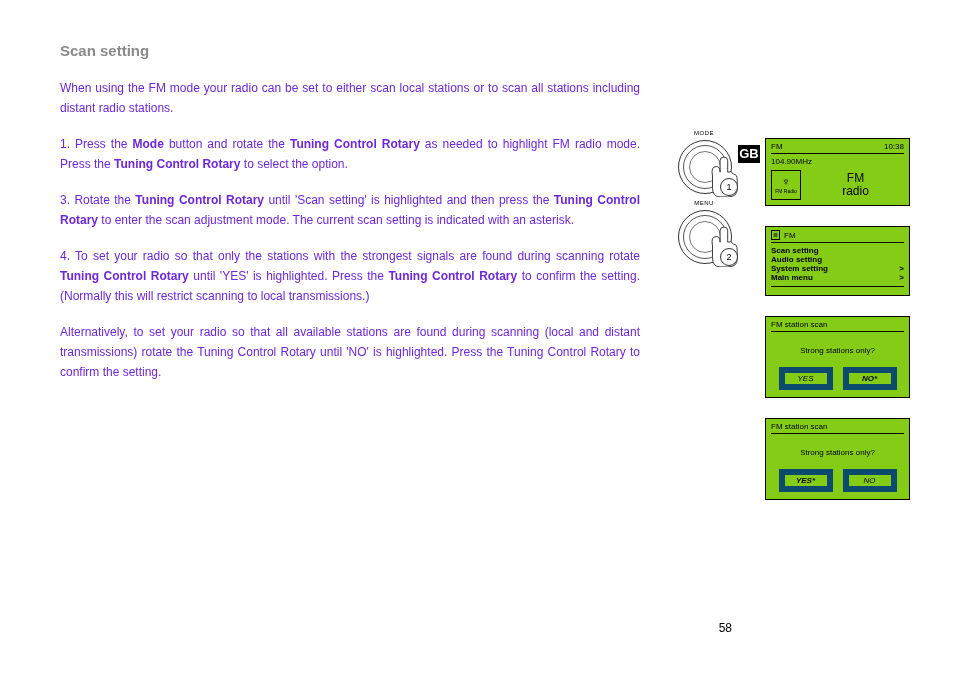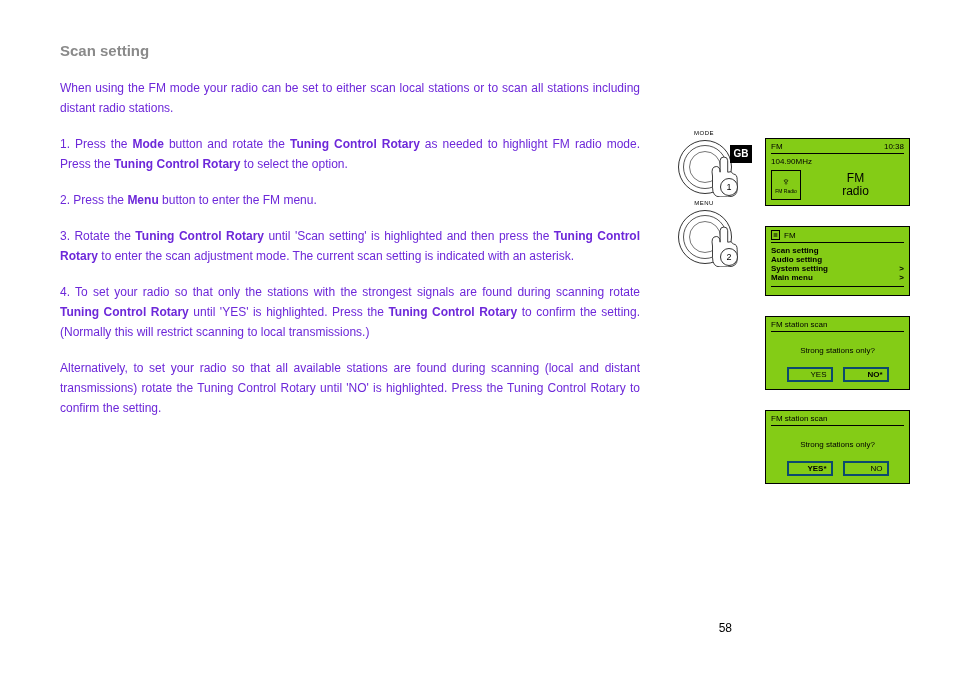--- a/index.html
+++ b/index.html
@@ -5,21 +5,21 @@
   html,body{margin:0;padding:0;background:#fff;font-family:Arial,Helvetica,sans-serif;color:#000;}
   .page{position:relative;width:760px;height:673px;}
   .heading{position:absolute;left:60px;top:42px;font-size:15px;font-weight:bold;color:#8a8a8a;}
   .body{position:absolute;left:60px;top:78px;width:580px;font-size:12px;line-height:20px;color:#6d28d9;}
   .body p{margin:0 0 16px 0;text-align:justify;}
   .body li p{margin:0 0 16px 0;}
   ol.steps{list-style:none;padding:0;margin:0;}
   ol.steps li{margin:0;}
   .bold{font-weight:bold;}
   .pagecol{position:absolute;right:28px;bottom:38px;font-size:12px;margin-top:15px;}
-  .tab{position:absolute;right:8px;top:145px;width:22px;height:18px;background:#000;color:#fff;font-size:10px;font-weight:bold;text-align:center;line-height:18px;}
+  .tab{position:absolute;right:0;top:145px;width:22px;height:18px;background:#000;color:#fff;font-size:13px;font-weight:bold;text-align:center;line-height:18px;}
   
   .diagrams{position:absolute;left:659px;top:140px;width:90px;font-size:7px;text-align:center;}
   .dial{position:relative;width:52px;height:52px;margin:0 auto 18px auto;}
   .dial .ring{position:absolute;left:0;top:0;width:52px;height:52px;border-radius:50%;border:1px solid #333;}
   .dial .ring2{position:absolute;left:5px;top:5px;width:42px;height:42px;border-radius:50%;border:1px solid #555;}
   .dial .ring3{position:absolute;left:11px;top:11px;width:30px;height:30px;border-radius:50%;border:1px solid #777;}
   .dial .hand{position:absolute;left:25px;top:15px;width:38px;height:42px;}
   .dial .hand svg{width:100%;height:100%;}
   .dial .badge{position:absolute;left:42px;top:38px;width:16px;height:16px;border-radius:50%;border:1px solid #333;background:#fff;font-size:9px;line-height:16px;text-align:center;}
   .dial .lbl{position:absolute;left:0;top:-10px;width:52px;font-size:6px;letter-spacing:0.5px;}
@@ -30,42 +30,37 @@
   .row{display:flex;justify-content:space-between;align-items:center;}
   .hr{border:none;border-top:1px solid #000;margin:2px 0 3px 0;}
   .fmlogo{display:flex;align-items:center;gap:6px;margin-top:4px;}
   .fmlogo .iconbox{width:28px;height:28px;border:1px solid #000;display:flex;flex-direction:column;align-items:center;justify-content:center;font-size:5px;}
   .fmlogo .iconbox .ant{font-size:12px;line-height:12px;}
   .fmtext{font-size:12px;line-height:13px;text-align:center;flex:1;}
   .menuitem{display:flex;justify-content:space-between;font-weight:bold;}
   .boldrow{font-weight:bold;}
   .prompt{text-align:center;margin:14px 0 12px 0;}
   .btnrow{display:flex;justify-content:center;gap:10px;margin-bottom:2px;}
-  .btn{border:2px solid #0c4a6e;min-width:34px;text-align:right;padding:1px 4px;font-size:8px;}
+  .btn{border:6px solid #0c4a6e;min-width:34px;text-align:center;padding:1px 4px;font-size:8px;font-style:italic;}
   .btn.sel{font-weight:bold;}
   .arc svg{width:100%;height:100%;}
 </style>
 </head>
 <body>
 
 <div class="page">
   <div class="heading">Scan setting</div>
 
   <div class="body">
     <p>When using the FM mode your radio can be set to either scan local stations or to scan all stations including distant radio stations.</p>
 
     <ol class="steps">
       <li>
           <p>
         <span>1. Press the </span><span class="bold">Mode</span><span> button and rotate the </span><span class="bold">Tuning Control Rotary</span><span> as needed to highlight FM radio mode. Press the </span><span class="bold">Tuning Control Rotary</span><span> to select the option.</span>
-      </p>
-        </li>
-      <li>
-          <p>
-        <span>2. Press the </span><span class="bold">Menu</span><span> button to enter the FM menu.</span>
       </p>
         </li>
       <li>
           <p>
         <span>3. Rotate the </span><span class="bold">Tuning Control Rotary</span><span> until 'Scan setting' is highlighted and then press the </span><span class="bold">Tuning Control Rotary</span><span> to enter the scan adjustment mode. The current scan setting is indicated with an asterisk.</span>
       </p>
         </li>
       <li>
           <p>
         <span>4. To set your radio so that only the stations with the strongest signals are found during scanning rotate </span><span class="bold">Tuning Control Rotary</span><span> until 'YES' is highlighted. Press the </span><span class="bold">Tuning Control Rotary</span><span> to confirm the setting. (Normally this will restrict scanning to local transmissions.)</span>

